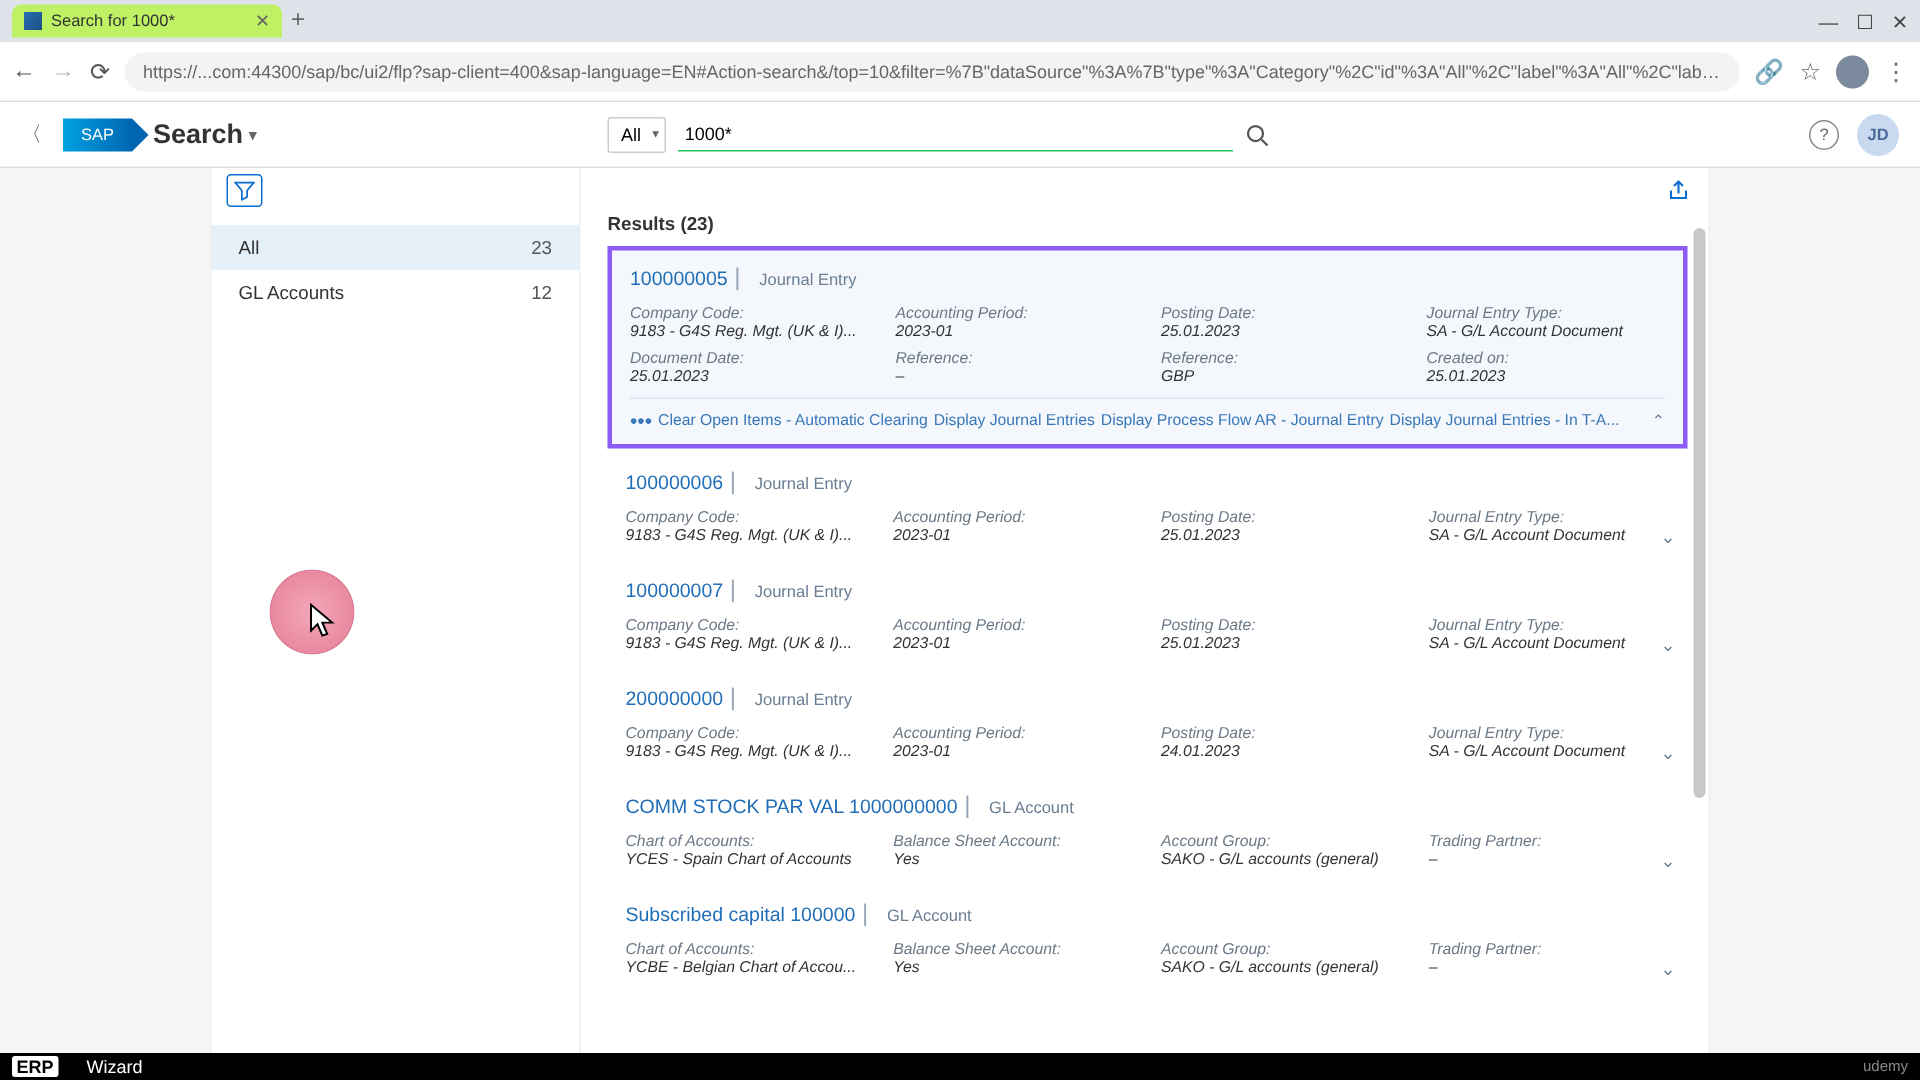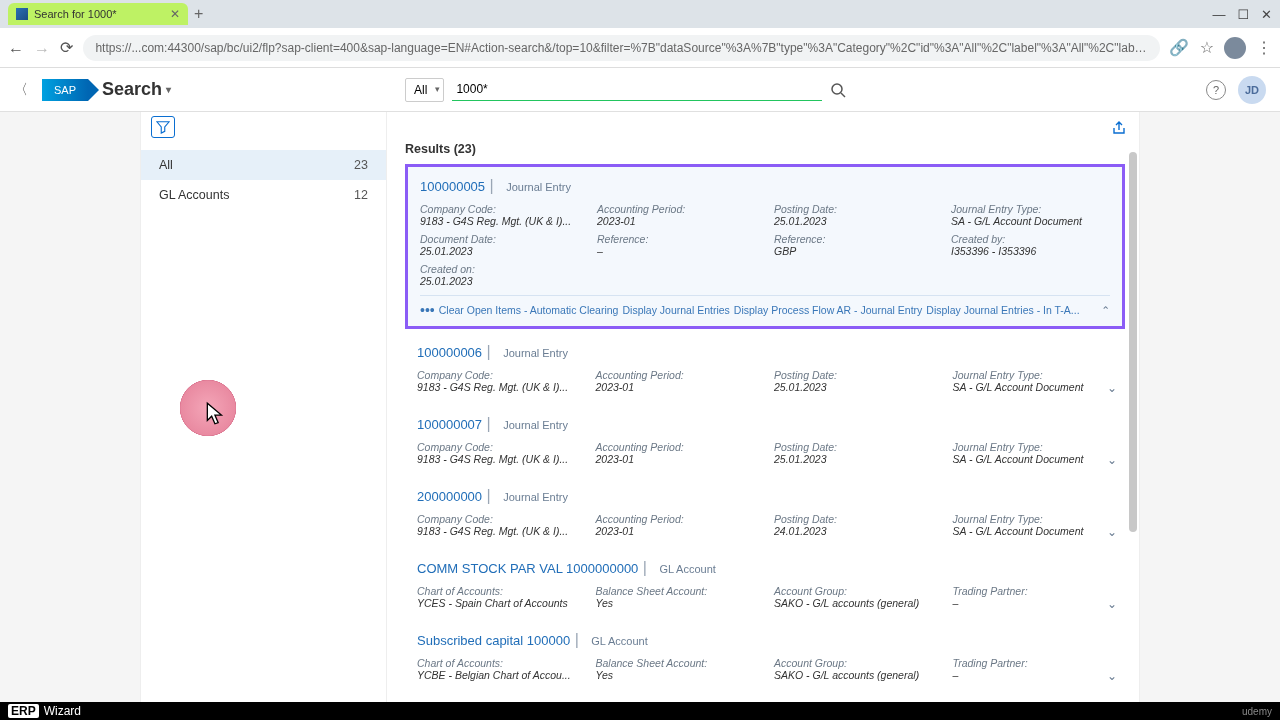--- a/index.html
+++ b/index.html
@@ -65,21 +65,21 @@
   .actions-row .more { color:#3a77b8; font-size:14px; }
 
   .scrollbar-mimic { position:absolute; right:2px; top:40px; width:8px; height:380px; background:#c8c8c8; border-radius:4px; }
 
   
   .cursor-highlight { position:absolute; top:375px; left:175px; width:66px; height:66px; border-radius:50%; background: radial-gradient(circle,#f4a6b8 0%, #e98aa1 58%, #db7590 60%, rgba(0,0,0,0) 61%); z-index:50; }
   .cursor-arrow { position:absolute; top:400px; left:205px; font-size:22px; z-index:51; color:#000;}
 
   
   .bottom-bar { position:absolute; bottom:0; left:0; right:0; height:18px; background:#000; display:flex; align-items:center; justify-content:space-between; padding:0 8px;}
-  .erp-logo { color:#fff; font-size:12px; display:flex; align-items:center; gap:2px;}
+  .erp-logo { color:#fff; font-size:12px; display:flex; align-items:center; gap:16px;}
   .erp-logo b { background:#fff; color:#000; padding:0 3px; border-radius:2px;}
   .udemy-mark { color:#888; font-size:10px; }
 
   svg { display:inline-block; vertical-align:middle; }
 </style>
 </head>
 <body>
 
 <div class="browser-tabs">
   <div class="tab">
@@ -181,24 +181,20 @@
             </div>
             <div>
               <div class="field-label">Reference:</div>
               <div class="field-value">–</div>
             </div>
             <div>
               <div class="field-label">Reference:</div>
               <div class="field-value">GBP</div>
             </div>
             <div>
-              <div class="field-label">Created by:</div>
-              <div class="field-value">I353396 - I353396</div>
-            </div>
-            <div>
               <div class="field-label">Created on:</div>
               <div class="field-value">25.01.2023</div>
             </div>
           </div><div class="actions-row">
             <span class="more">•••</span>
             <span>Clear Open Items - Automatic Clearing</span> 
             <span>Display Journal Entries</span> 
             <span>Display Process Flow AR - Journal Entry</span> 
             <span>Display Journal Entries - In T-A...</span>
             <span style="margin-left:auto;color:#6a7d93">⌃</span>

